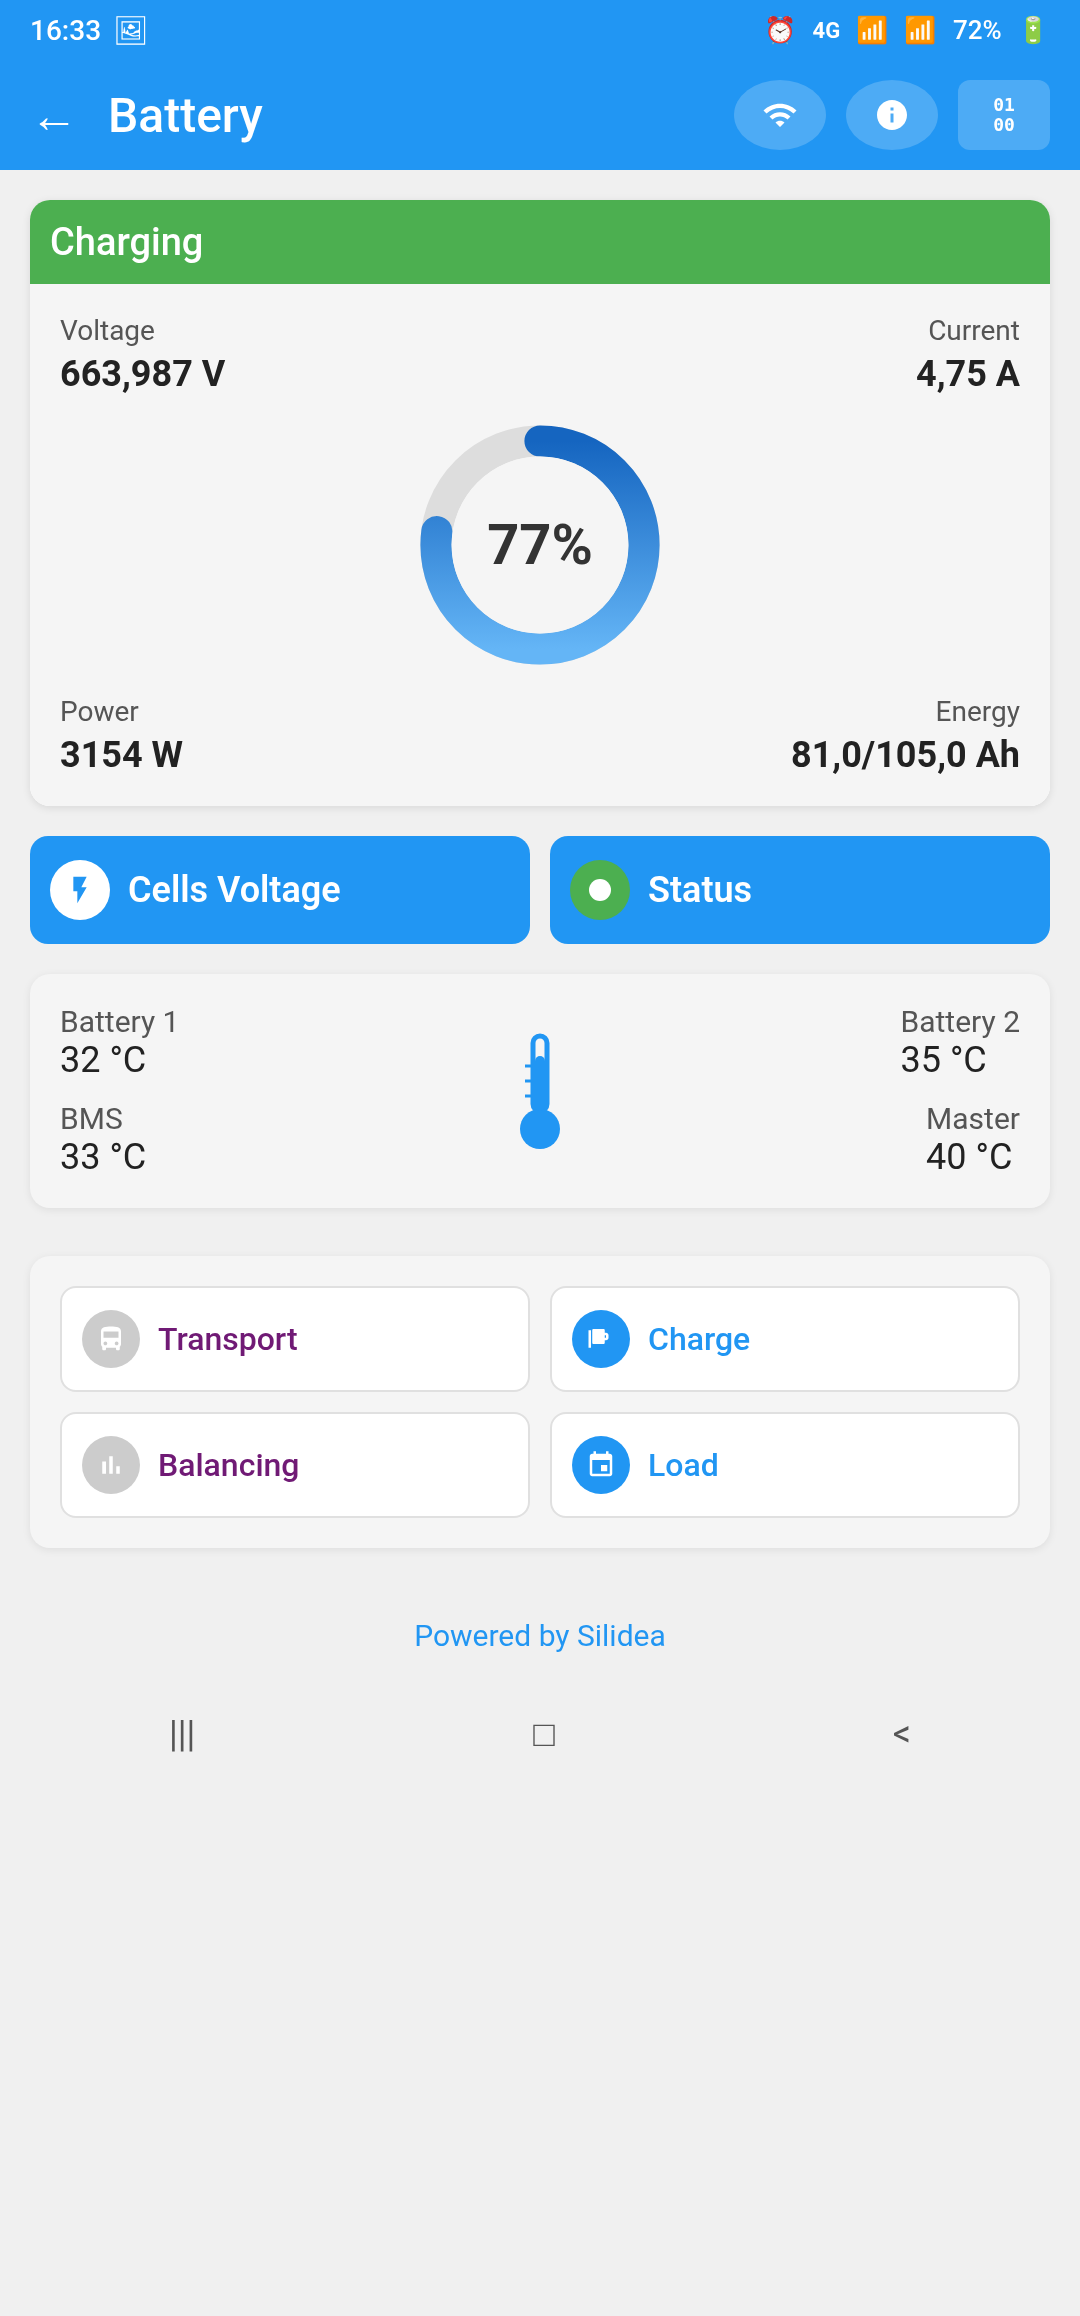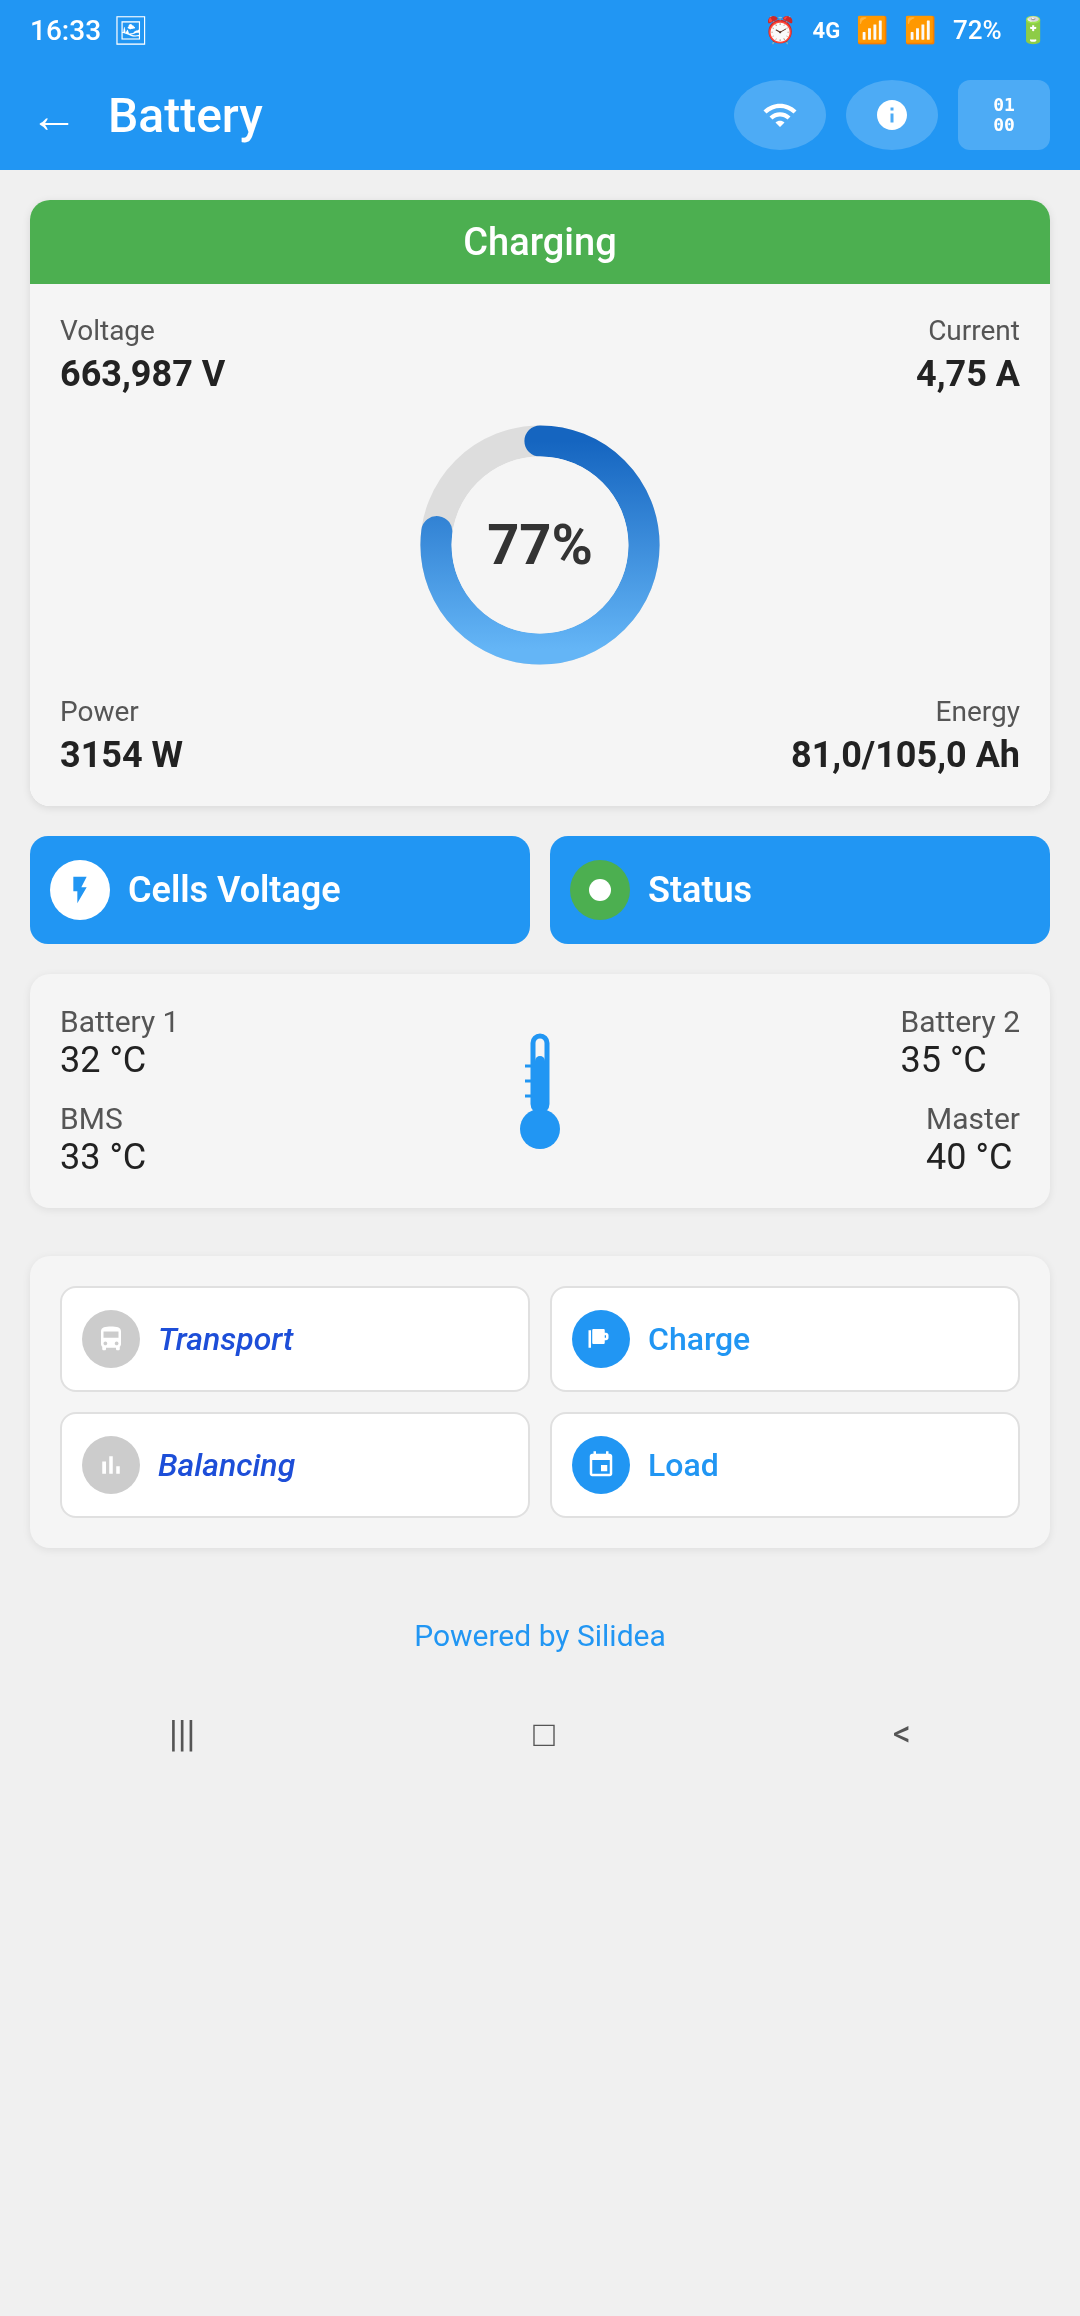--- a/index.html
+++ b/index.html
@@ -77,21 +77,20 @@
     .charging-card {
       background: white;
       border-radius: 20px;
       overflow: hidden;
       box-shadow: 0 2px 8px rgba(0,0,0,0.1);
       margin-bottom: 30px;
     }
     .charging-header {
       background: #4CAF50;
       padding: 20px;
-      text-align: center;
     }
     .charging-header-text {
       color: white;
       font-size: 38px;
       font-weight: 500;
     }
     .charging-body {
       background: #f5f5f5;
       padding: 30px;
     }
@@ -237,21 +236,21 @@
       align-items: center;
       justify-content: center;
       font-size: 30px;
     }
     .mode-btn-icon.gray { background: #ccc; color: white; }
     .mode-btn-icon.blue { background: #2196F3; color: white; }
     .mode-btn-label {
       font-size: 32px;
       font-weight: 500;
     }
-    .mode-btn-label.gray { color: #1d4ed8; font-style: italic; }
+    .mode-btn-label.gray { color: #701a75; }
     .mode-btn-label.blue { color: #2196F3; }
 
     
     .footer {
       text-align: center;
       padding: 40px 0 20px 0;
     }
     .footer-text {
       font-size: 30px;
       color: #2196F3;

